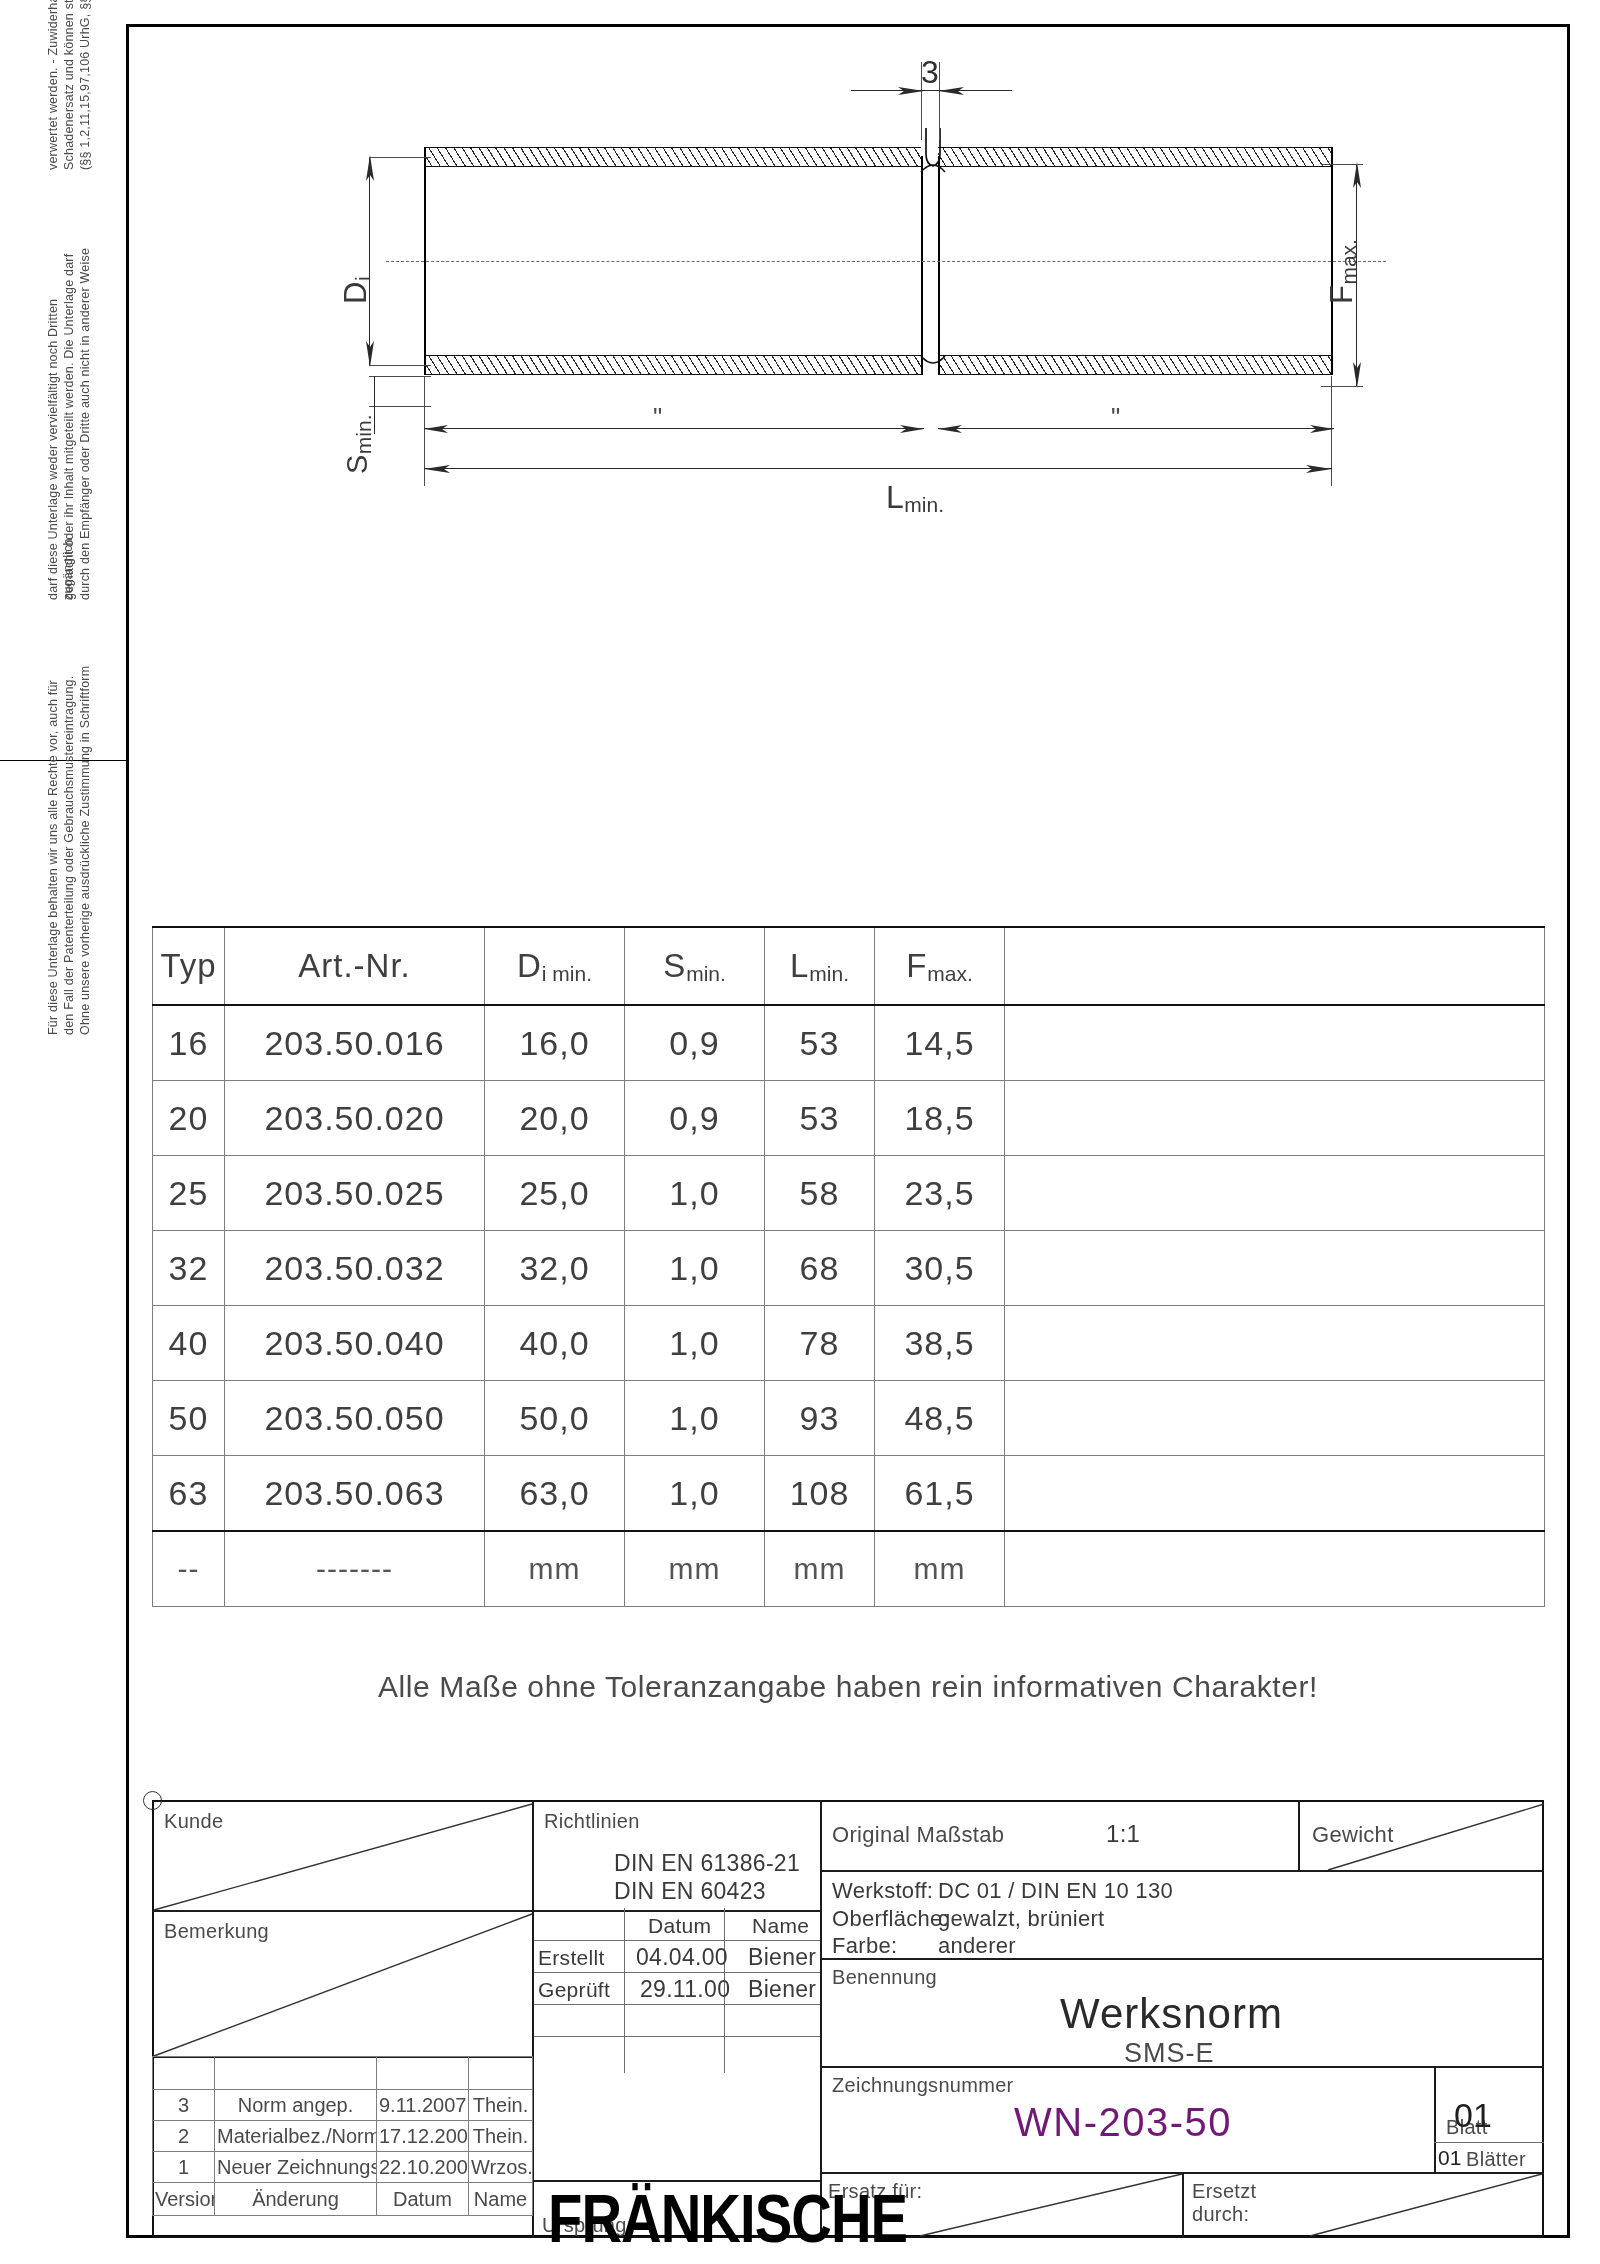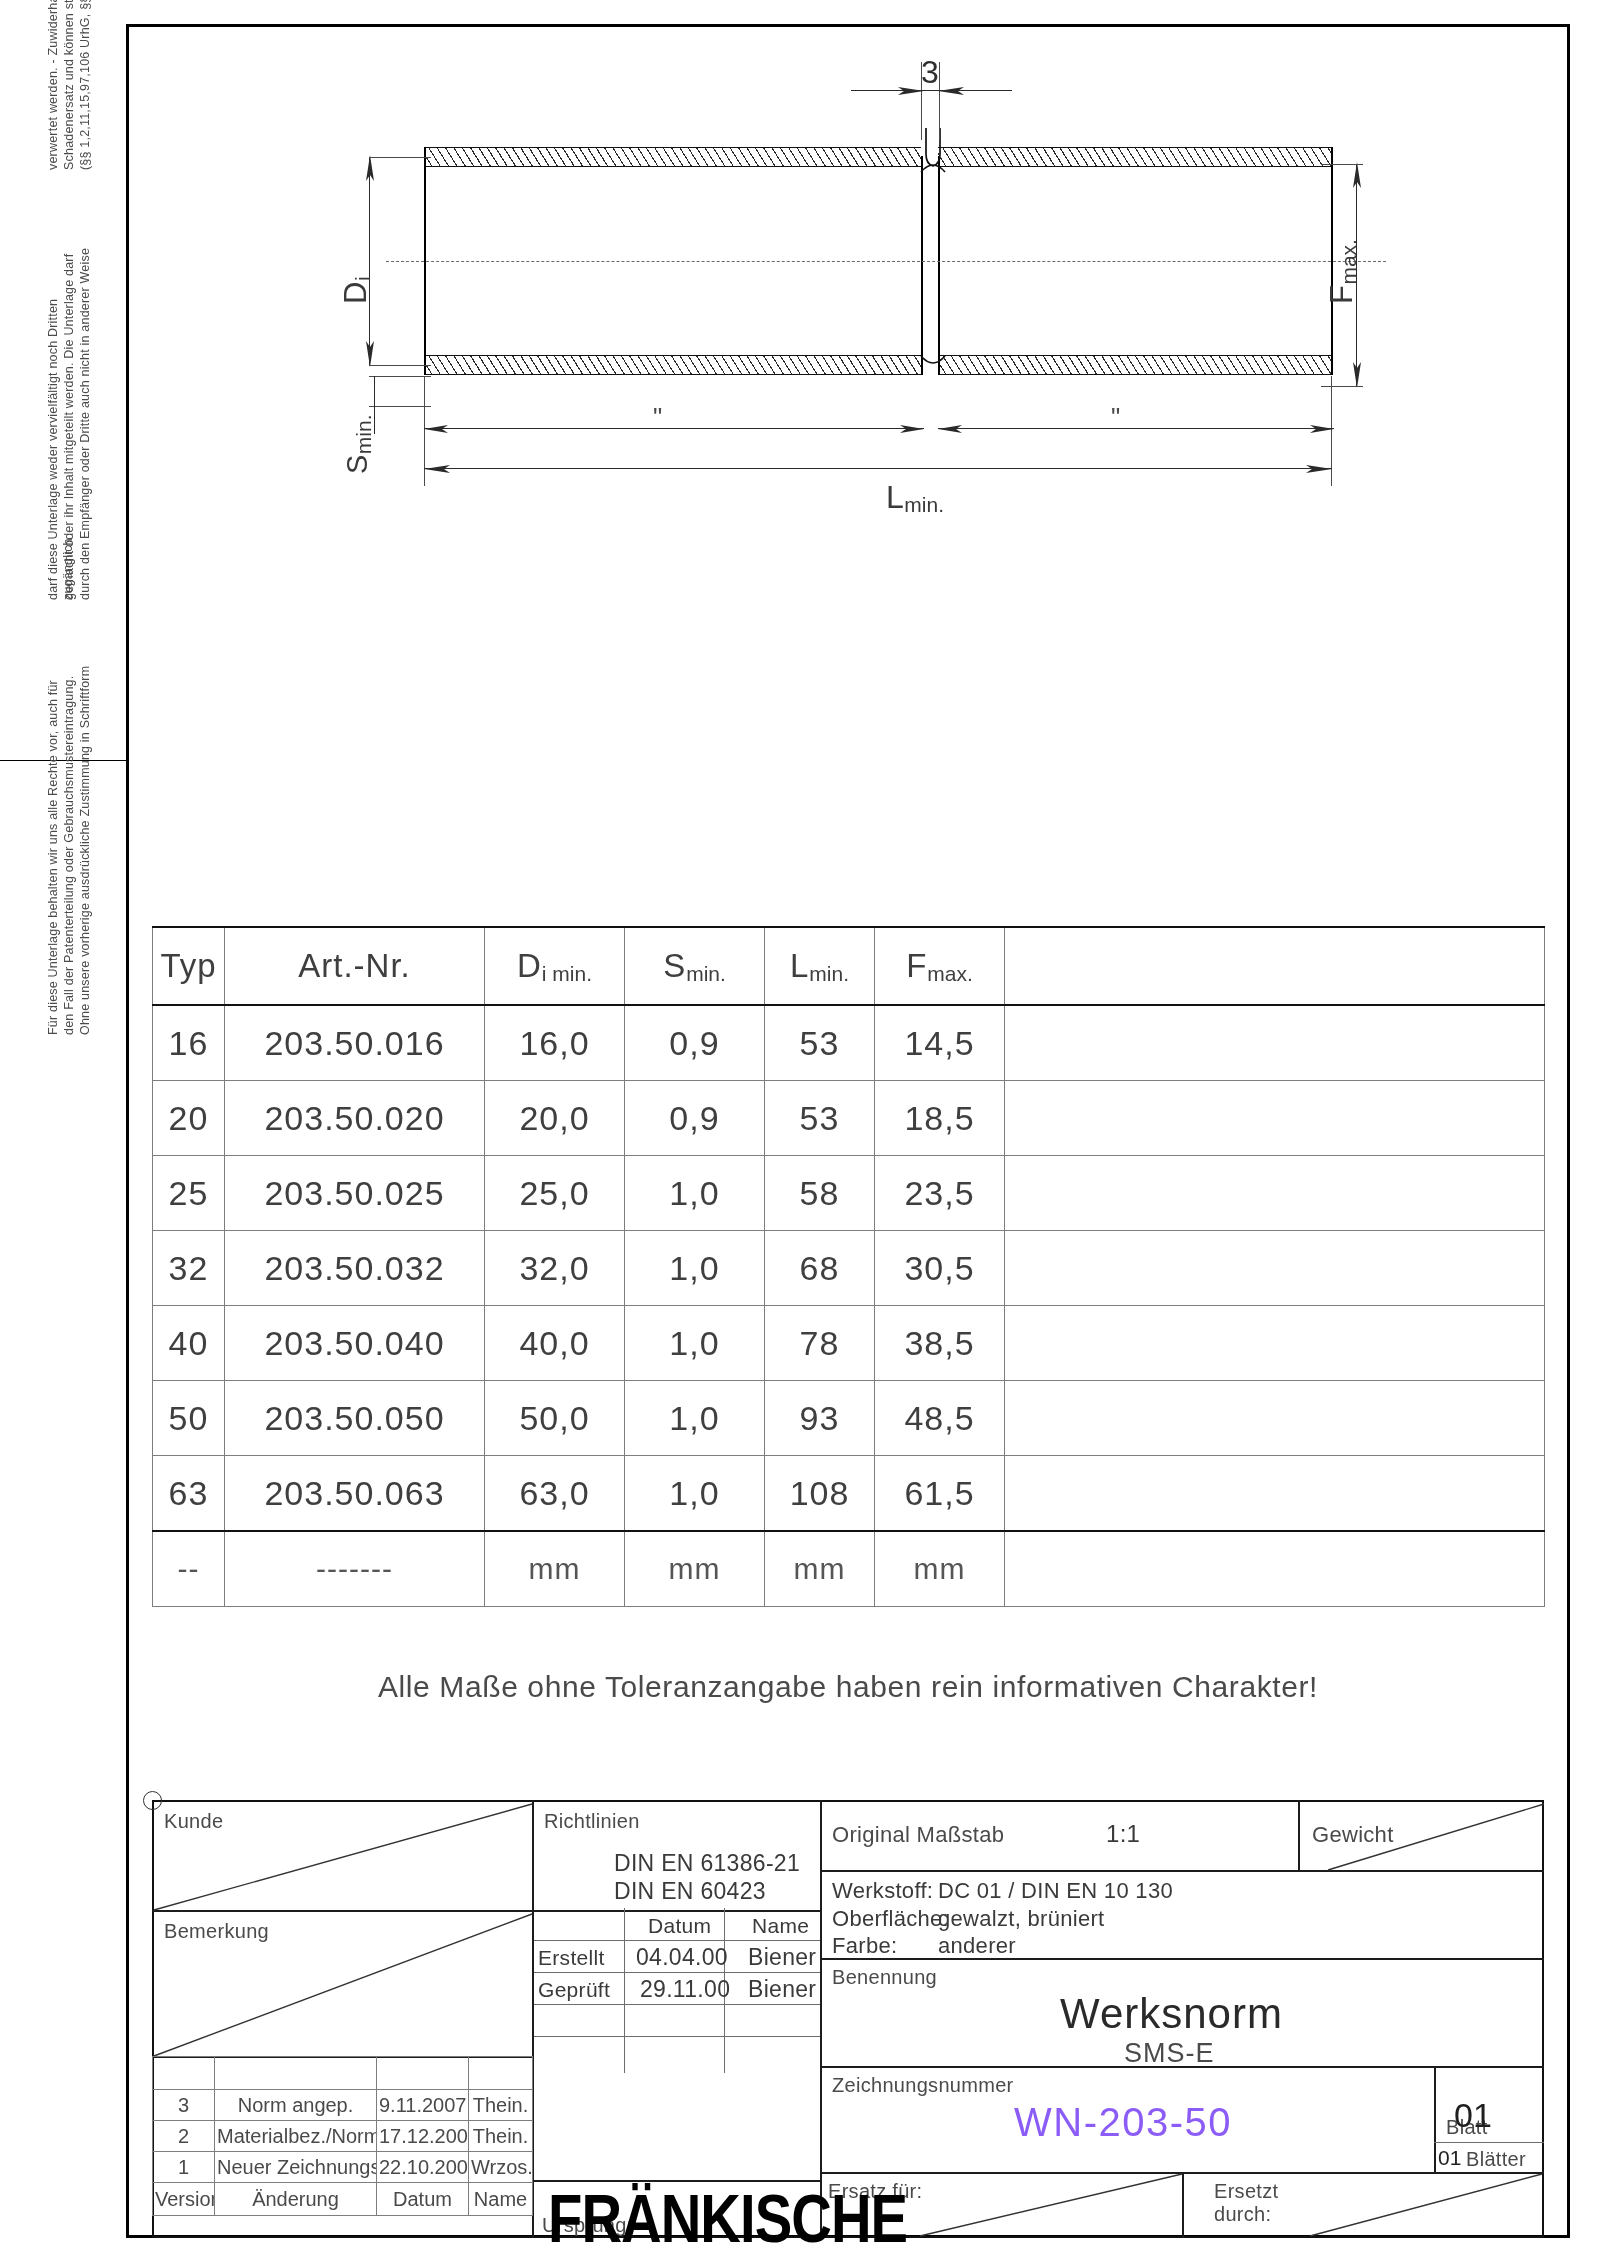--- a/index.html
+++ b/index.html
@@ -111,21 +111,21 @@
   .lbl{
     font-size:20px;color:#4a4a4a;letter-spacing:.3px;
   }
   .val{
     font-size:23px;color:#3a3a3a;letter-spacing:.3px;
   }
   .bigval{
     font-size:42px;color:#2a2a2a;letter-spacing:1px;
   }
   .hugeval{
-    font-size:40px;color:#8b5cf6;letter-spacing:1.5px;
+    font-size:40px;color:#701a75;letter-spacing:1.5px;
   }
   .diag{position:absolute;overflow:visible;}
 
   #logo{
     font-family:"Liberation Sans", sans-serif;
     font-weight:bold;
     font-size:58px;
     color:#000;
     letter-spacing:-1px;
     transform:scaleY(1.18) scaleX(.97);
@@ -462,21 +462,21 @@
     <div class="tb hugeval" style="left:862px;top:300px;">WN-203-50</div>
 
     <div class="tb lbl" style="left:1294px;top:272px;margin-top:44px;">Blatt</div>
     <div class="tb" style="left:1302px;top:296px;font-size:34px;color:#1f1f1f;">01</div>
     <div class="tbline light" style="left:1282px;top:342px;width:110px;height:1.2px;"></div>
     <div class="tb" style="left:1286px;top:346px;font-size:21px;color:#1f1f1f;">01</div>
     <div class="tb lbl" style="left:1314px;top:348px;">Blätter</div>
 
     <div class="tbline" style="left:1030px;top:372px;width:1.6px;height:66px;"></div>
     <div class="tb lbl" style="left:676px;top:380px;">Ersatz für:</div>
-    <div class="tb lbl" style="left:1040px;top:380px;margin-left:22px;">Ersetzt durch:</div>
+    <div class="tb lbl" style="left:1040px;top:380px;">Ersetzt durch:</div>
     <svg class="diag" style="left:668px;top:372px;" width="364" height="66">
       <line x1="100" y1="64" x2="362" y2="2" stroke="#333" stroke-width="1.4"></line>
     </svg>
     <svg class="diag" style="left:1030px;top:372px;" width="362" height="66">
       <line x1="128" y1="64" x2="360" y2="2" stroke="#333" stroke-width="1.4"></line>
     </svg>
 
     <div class="tb lbl" style="left:390px;top:414px;">Ursprung:</div>
     <div class="tbline" style="left:380px;top:380px;width:2.2px;height:58px;"></div>
     <div class="tbline" style="left:380px;top:380px;width:288px;height:1.6px;"></div>

